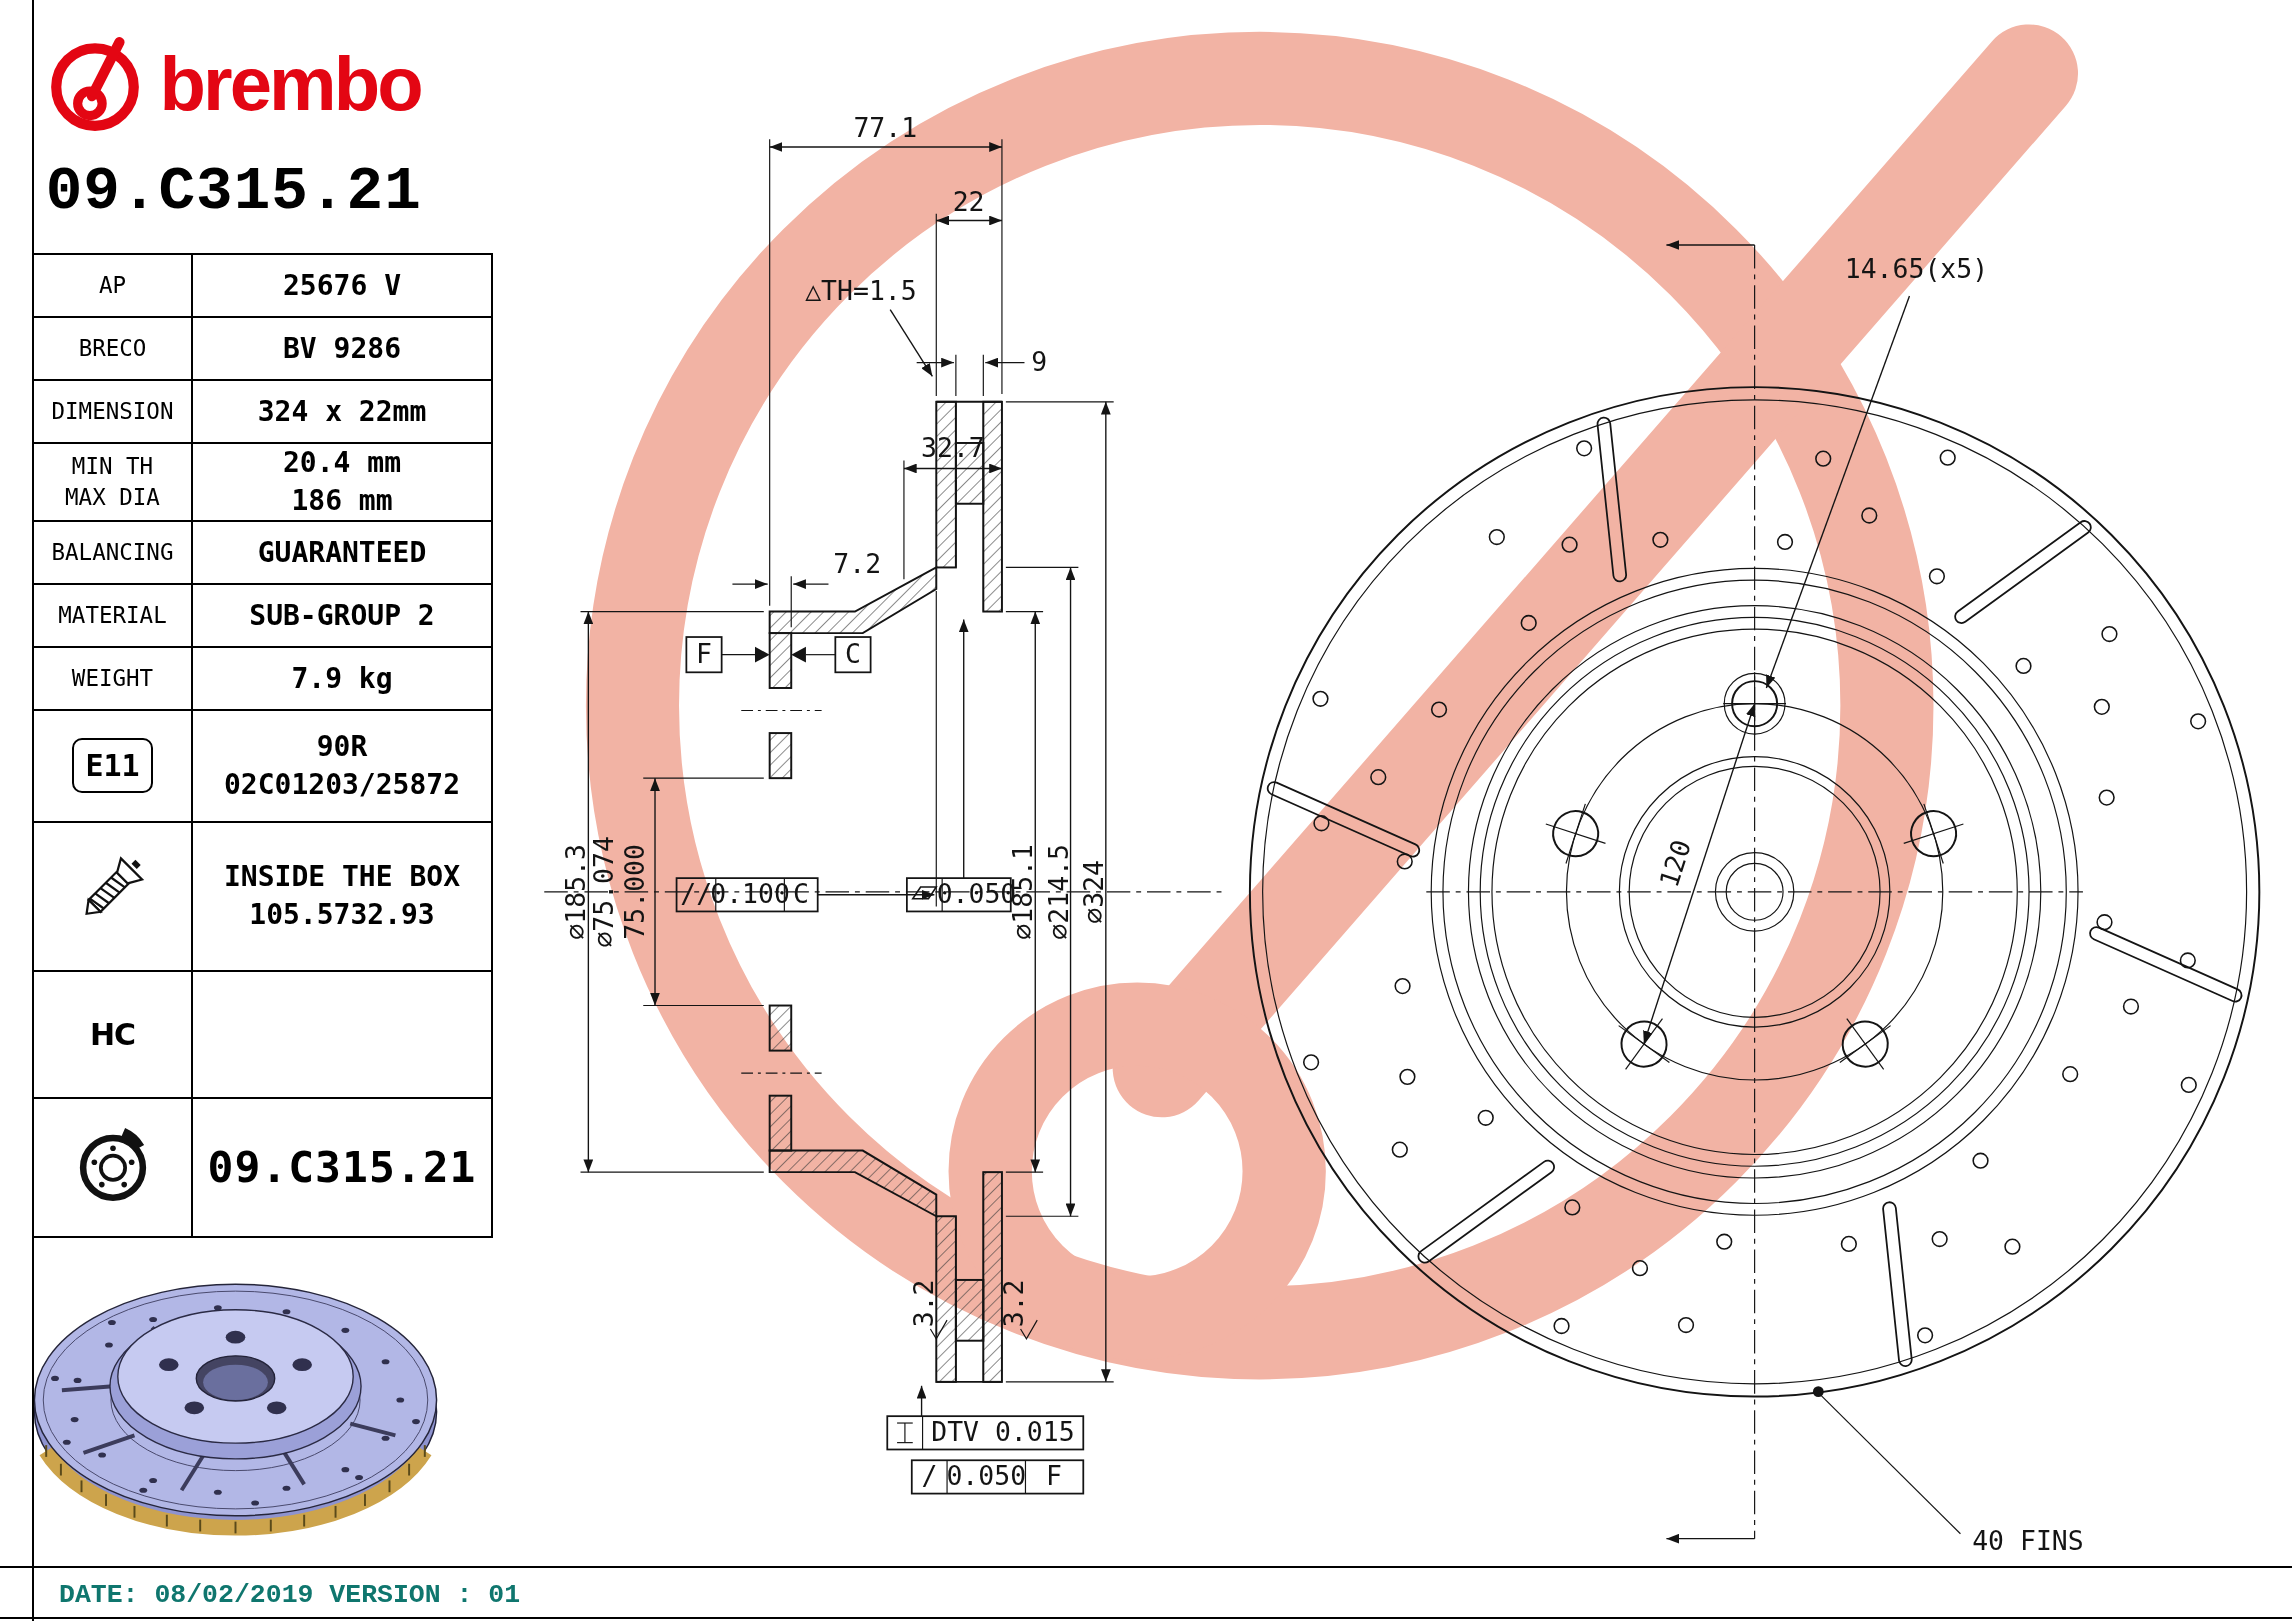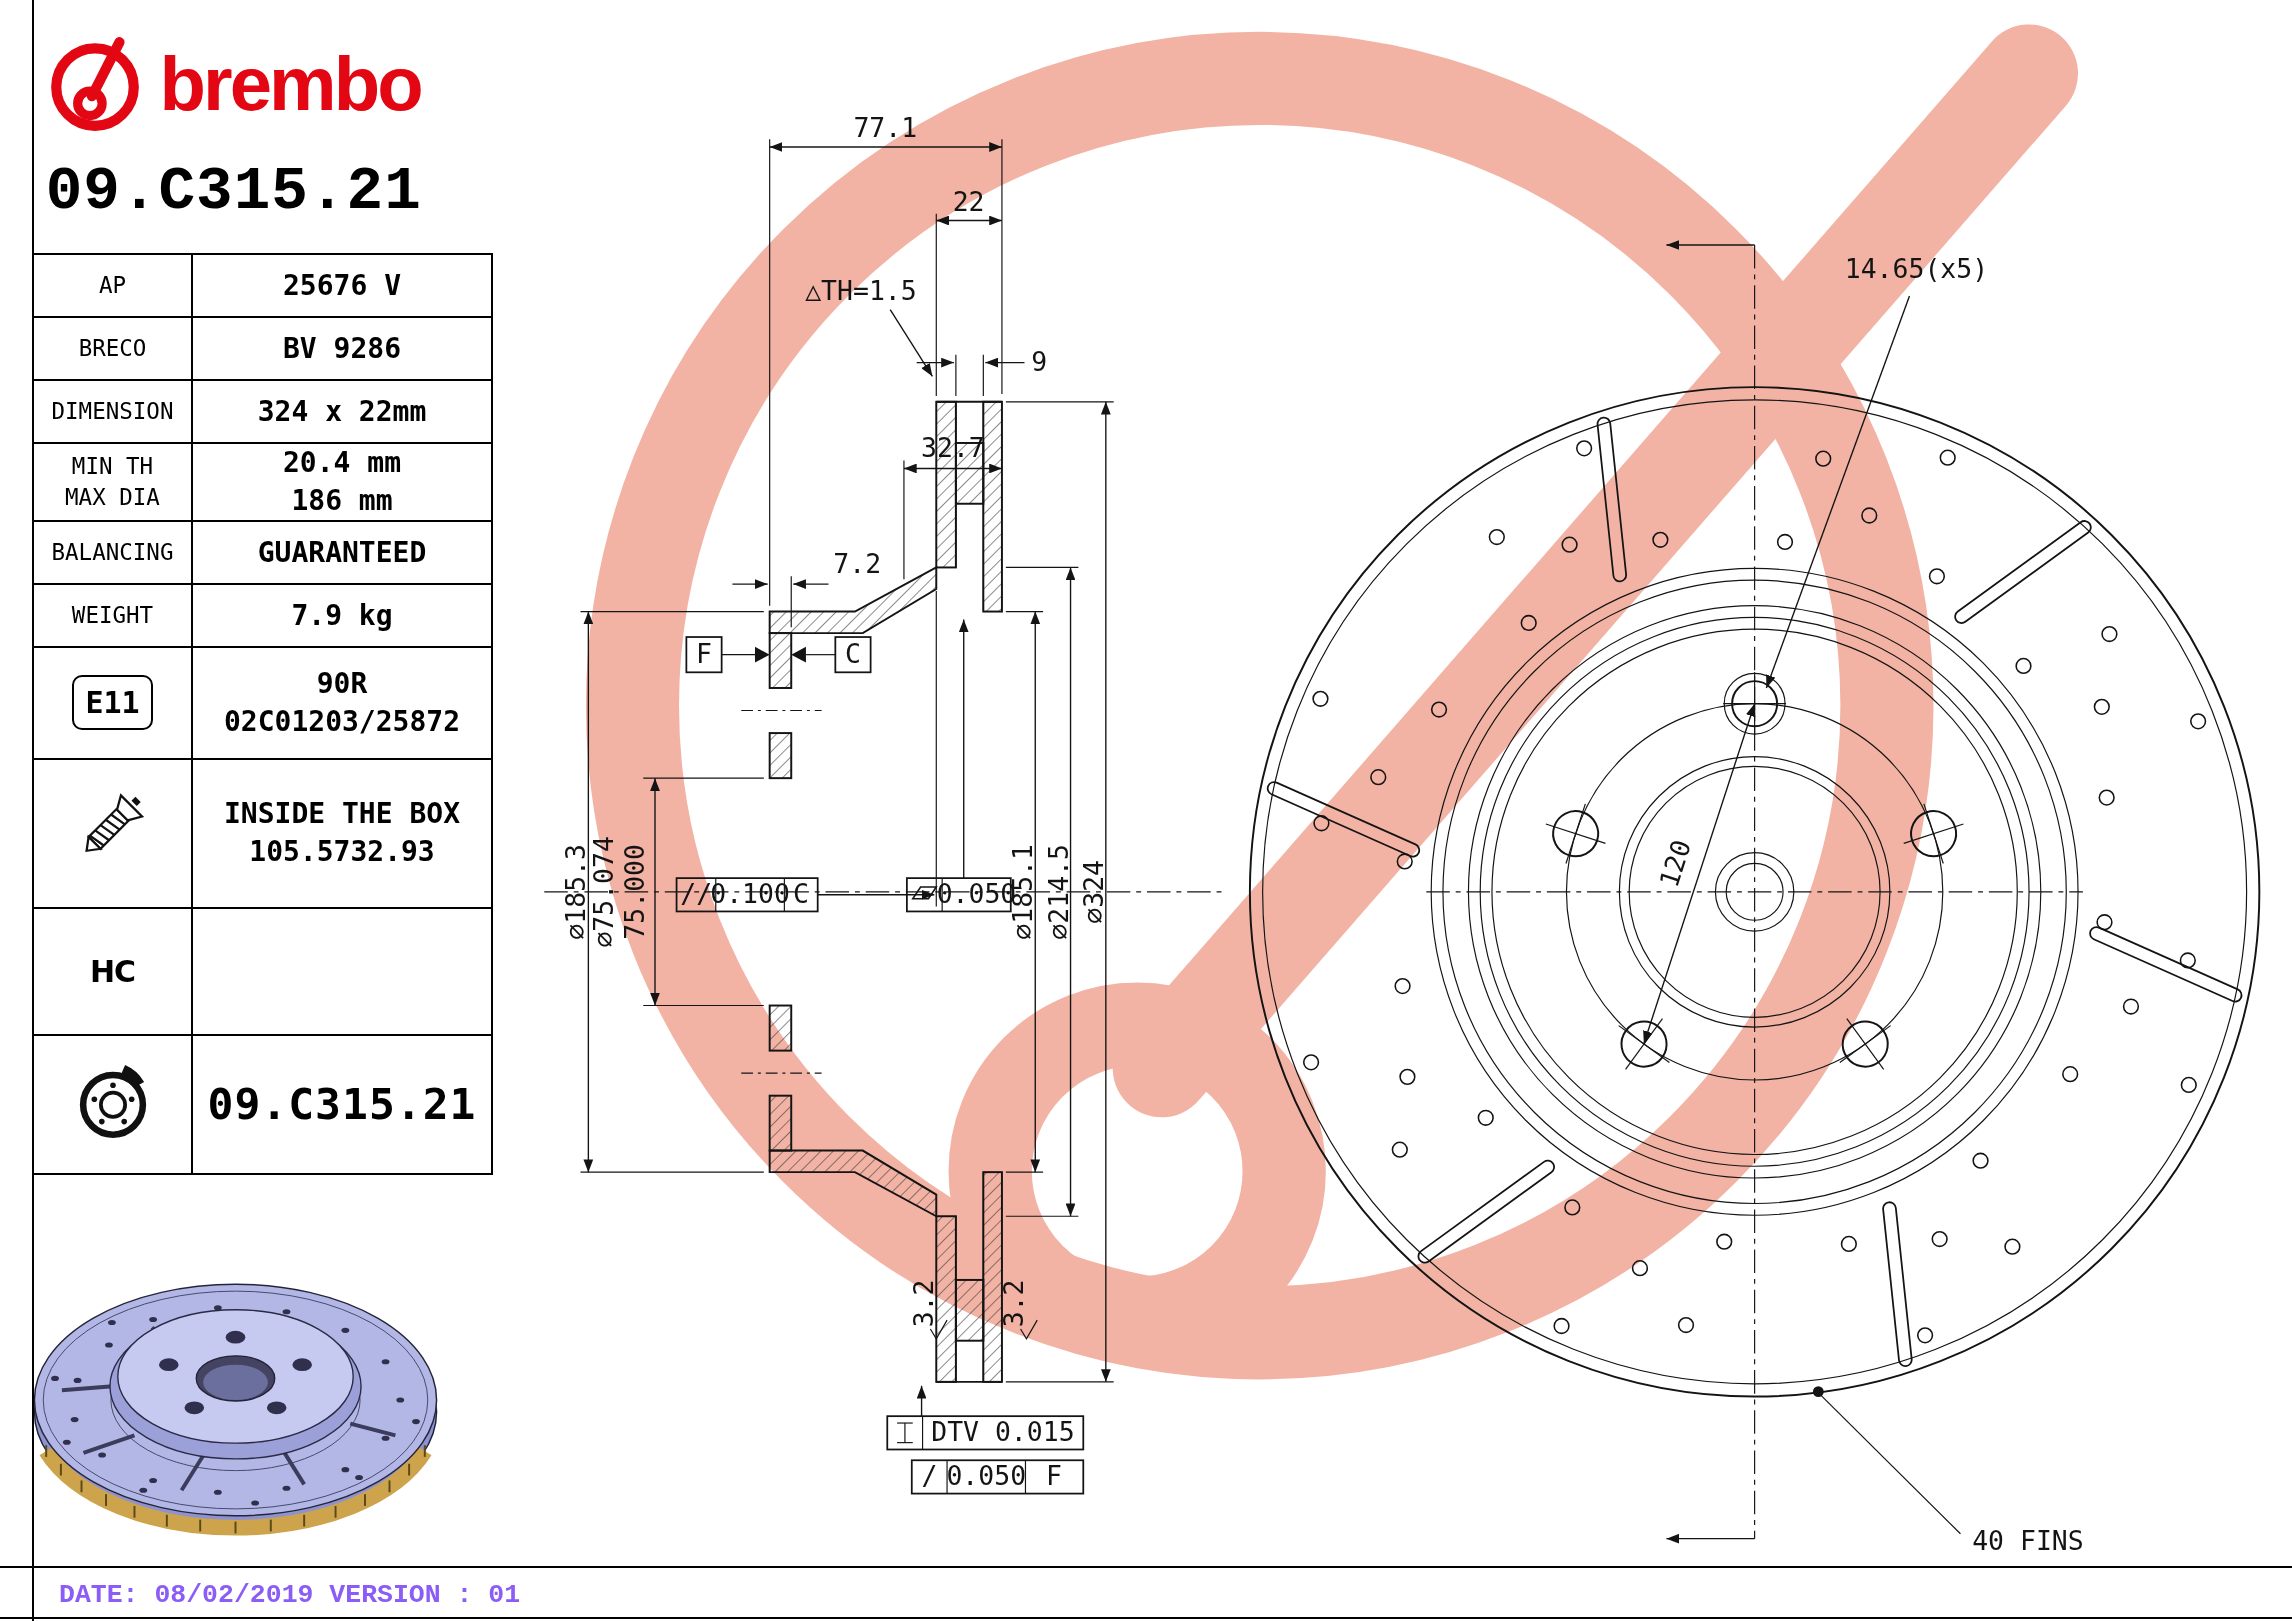--- a/index.html
+++ b/index.html
@@ -42,21 +42,21 @@
   tr.r140 td{height:137px;}
   .two span{display:block;line-height:1.35;}
   .e-box{display:inline-block;border:2.9px solid #000;border-radius:10px;padding:7.8px 11.8px;
          font-size:30px;font-weight:700;font-family:"DejaVu Sans Mono",monospace;}
   .hc{font-size:30px;font-weight:800;font-family:"DejaVu Sans",sans-serif;letter-spacing:-1px;}
   .val-big{font-size:43px;letter-spacing:1px;}
   .disc3d{position:absolute;left:4.9px;top:1243px;z-index:2;}
 
   .footer-line{position:absolute;left:0;right:0;top:1566px;height:2px;background:#000;z-index:3;}
   .footer-text{position:absolute;left:59px;top:1580px;font-family:"Liberation Mono",monospace;
-               font-size:26.5px;font-weight:700;color:#8b5cf6;white-space:pre;z-index:3;}
+               font-size:26.5px;font-weight:700;color:#0f766e;white-space:pre;z-index:3;}
 </style>
 </head>
 <body>
 
 <div class="page">
 
   <svg class="watermark" width="2293" height="1621" viewBox="0 0 2339 1654">
     <circle class="wm" cx="1285" cy="720" r="640" stroke-width="95"></circle>
     <line class="wm" x1="2070" y1="75" x2="1185" y2="1090" stroke-width="100" stroke-linecap="round"></line>
     <circle class="wm" cx="1160" cy="1195" r="150" stroke-width="85"></circle>
@@ -328,20 +328,24 @@
           <span>MAX DIA</span>
         </td>
         <td class="val two">
           <span>20.4 mm</span>
           <span>186 mm</span>
         </td>
       </tr>
       <tr class="r62">
         <td class="lbl"><span>BALANCING</span></td>
         <td class="val"><span>GUARANTEED</span></td>
+      </tr>
+      <tr class="r62">
+        <td class="lbl"><span>MATERIAL</span></td>
+        <td class="val"><span>SUB-GROUP 2</span></td>
       </tr>
       <tr class="r62">
         <td class="lbl"><span>WEIGHT</span></td>
         <td class="val"><span>7.9 kg</span></td>
       </tr>
       <tr class="r112">
         <td class="lbl"><span class="e-box">E11</span></td>
         <td class="val two">
           <span>90R</span>
           <span>02C01203/25872</span>

